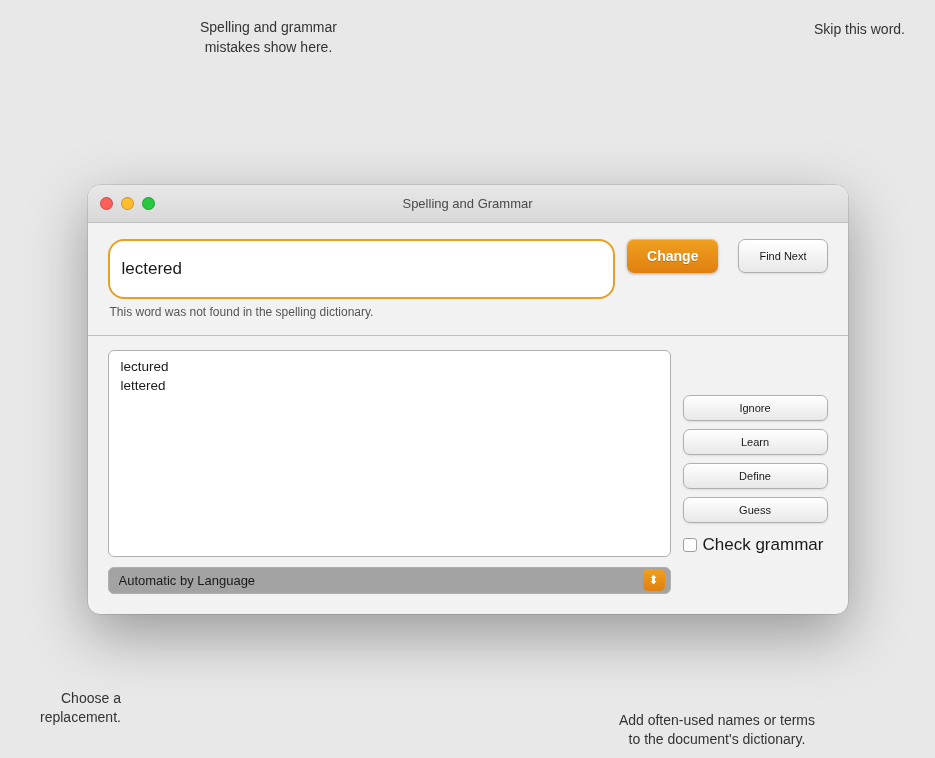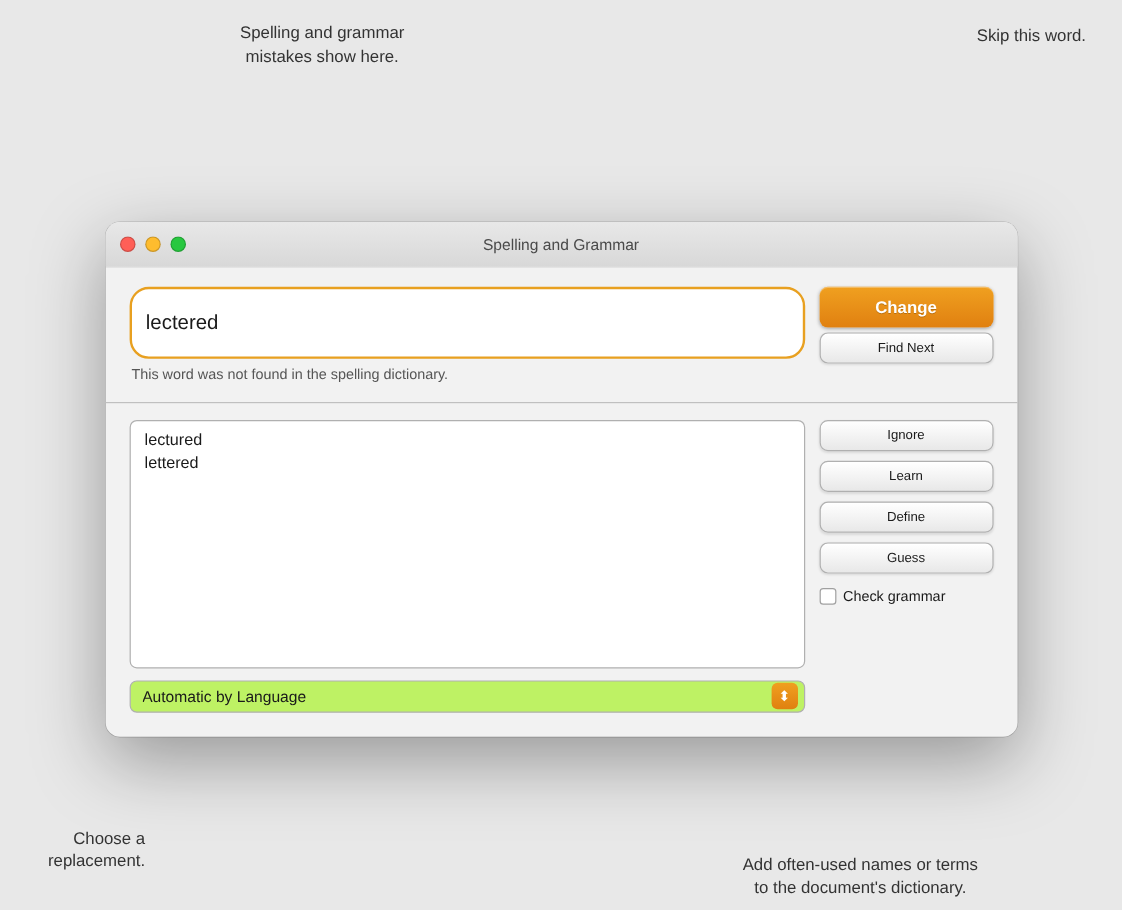--- a/index.html
+++ b/index.html
@@ -125,22 +125,22 @@
 
     .spell-message {
       font-size: 12px;
       color: #555;
       margin-top: 6px;
       padding-left: 2px;
     }
 
     .top-buttons {
       display: flex;
-      flex-direction: column;
-      gap: 4px;
+      flex-direction: row;
+      gap: 20px;
       min-width: 145px;
     }
 
     .btn-change {
       background: linear-gradient(to bottom, #f0a020, #e08010);
       border: none;
       border-radius: 7px;
       color: white;
       font-size: 14px;
       font-weight: 600;
@@ -204,21 +204,21 @@
 
     .language-select-container {
       position: relative;
     }
 
     .language-select {
       width: 100%;
       padding: 5px 32px 5px 10px;
       font-size: 13px;
       font-family: inherit;
-      background: #bef264;
+      background: #a3a3a3;
       border: 1px solid #b0b0b0;
       border-radius: 6px;
       appearance: none;
       -webkit-appearance: none;
       cursor: pointer;
       color: #1a1a1a;
     }
 
     .select-arrow {
       position: absolute;
@@ -239,40 +239,41 @@
       color: white;
       font-size: 12px;
       line-height: 1;
     }
 
     .right-buttons {
       display: flex;
       flex-direction: column;
       gap: 8px;
       min-width: 145px;
+      margin-top: 45px;
     }
 
     .check-grammar-row {
       display: flex;
       align-items: center;
       gap: 6px;
       margin-top: 4px;
     }
 
     .check-grammar-checkbox {
       width: 14px;
       height: 14px;
       border: 1px solid #a0a0a0;
       border-radius: 3px;
       background: white;
       cursor: pointer;
     }
 
     .check-grammar-label {
-      font-size: 12px;
+      font-size: 17px;
       color: #1a1a1a;
     }
   </style>
 </head>
 <body>
 
 <div class="annotation annotation-top-center">
   <span>Spelling and grammar<br>mistakes show here.</span>
 </div>
 

